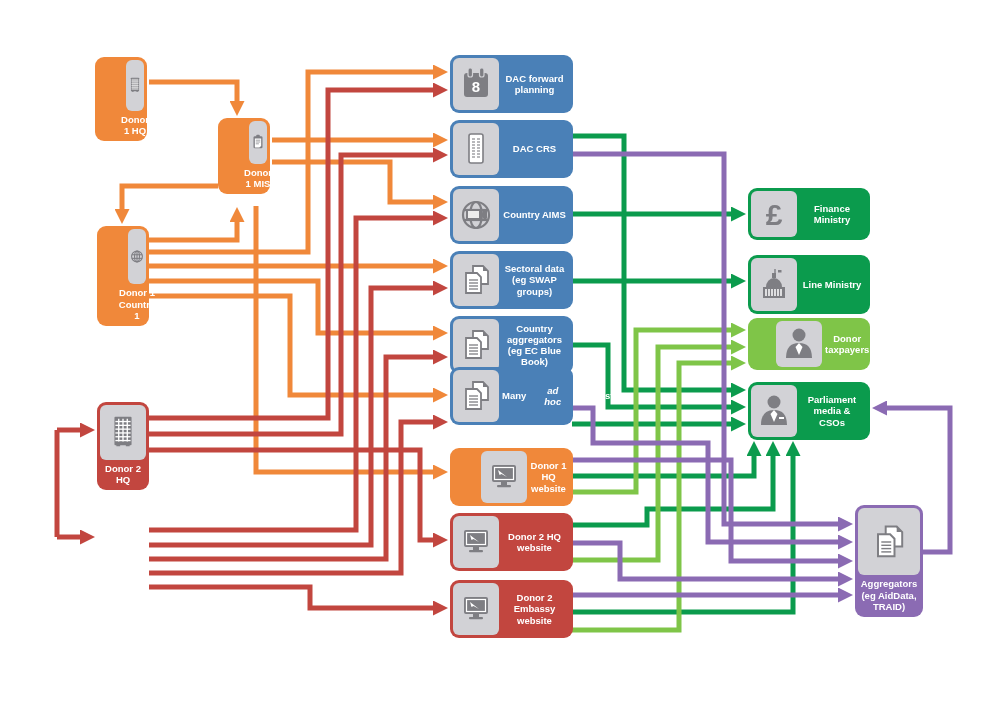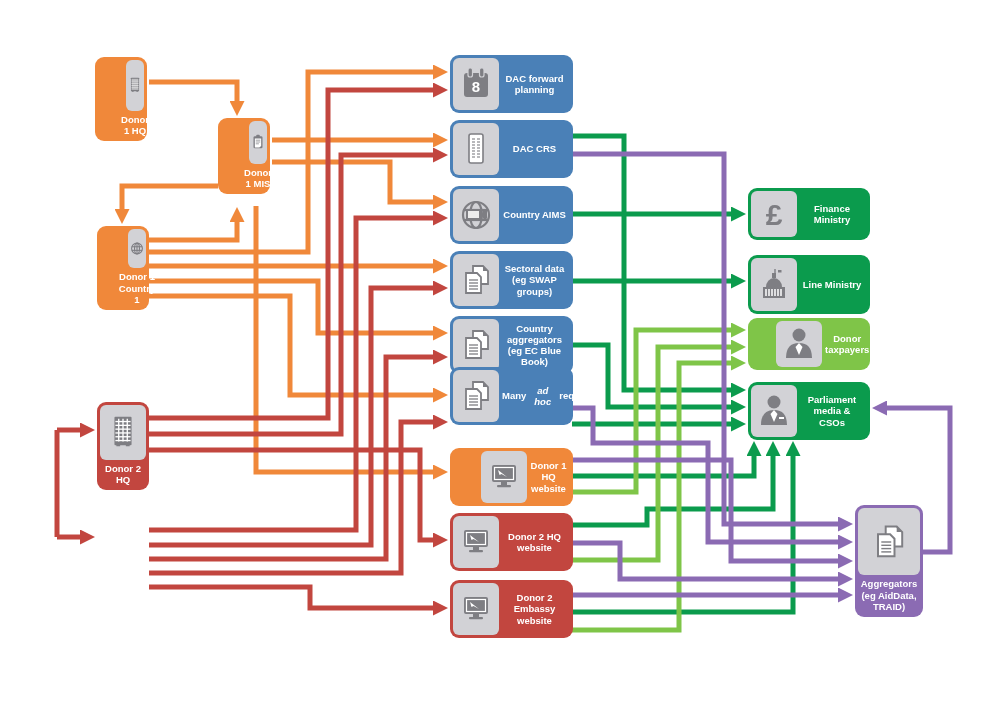--- a/index.html
+++ b/index.html
@@ -18,21 +18,21 @@
   .node.h{flex-direction:row;align-items:stretch;}
   .node.v{flex-direction:column;align-items:stretch;}
   .blue{background:var(--blue);} .orange-bg{background:var(--orange);padding-left:31px;}
   .red-bg{background:var(--red);} .dgreen-bg{background:var(--dark_green);}
   .lgreen-bg{background:var(--light_green);padding-left:28px;} .purple-bg{background:var(--purple);}
   .icon{background:var(--icon_bg);border-radius:6px;display:flex;align-items:center;justify-content:center;}
   .node.h .icon{width:46px;flex:0 0 46px;}
   .node.v .icon{flex:1 1 auto;}
   .label{flex:1;display:flex;align-items:center;justify-content:center;padding:2px 3px;}
   .node.v .label{flex:0 0 auto;padding:3px 1px 2px 1px;}
-  .label i{font-style:italic;margin:0 8px;}
+  .label i{font-style:italic;margin:0 18px;}
   svg.glyph{display:block;}
   svg.glyph text{font-family:"Liberation Sans", sans-serif;font-weight:bold;}
 </style>
 </head>
 <body>
 
 <div id="canvas">
 
   <svg id="wires" width="1006" height="711" viewBox="0 0 1006 711">
     <defs>
@@ -130,21 +130,21 @@
           <g stroke="var(--icon_fg)" stroke-width="1.6">
             <line x1="15" y1="16" x2="25" y2="16"></line>
             <line x1="15" y1="20" x2="25" y2="20"></line>
             <line x1="15" y1="24" x2="22" y2="24"></line>
           </g>
         </svg>
     </div>
     <div class="label">Donor 1 MIS</div>
   </div>
 
-  <div class="node v orange-bg" style="left:97px;top:226px;width:52px;height:84px">
+  <div class="node v orange-bg" style="left:97px;top:226px;width:52px;height:100px">
     <div class="icon">
       <svg class="glyph" width="38" height="38" viewBox="0 0 40 40">
           <g fill="none" stroke="var(--icon_fg)" stroke-width="2.4">
             <circle cx="20" cy="19" r="12"></circle>
             <ellipse cx="20" cy="19" rx="5.5" ry="12"></ellipse>
             <line x1="8.5" y1="15" x2="31.5" y2="15"></line>
             <line x1="8.5" y1="23" x2="31.5" y2="23"></line>
             <line x1="20" y1="7" x2="20" y2="31"></line>
           </g>
         </svg>

